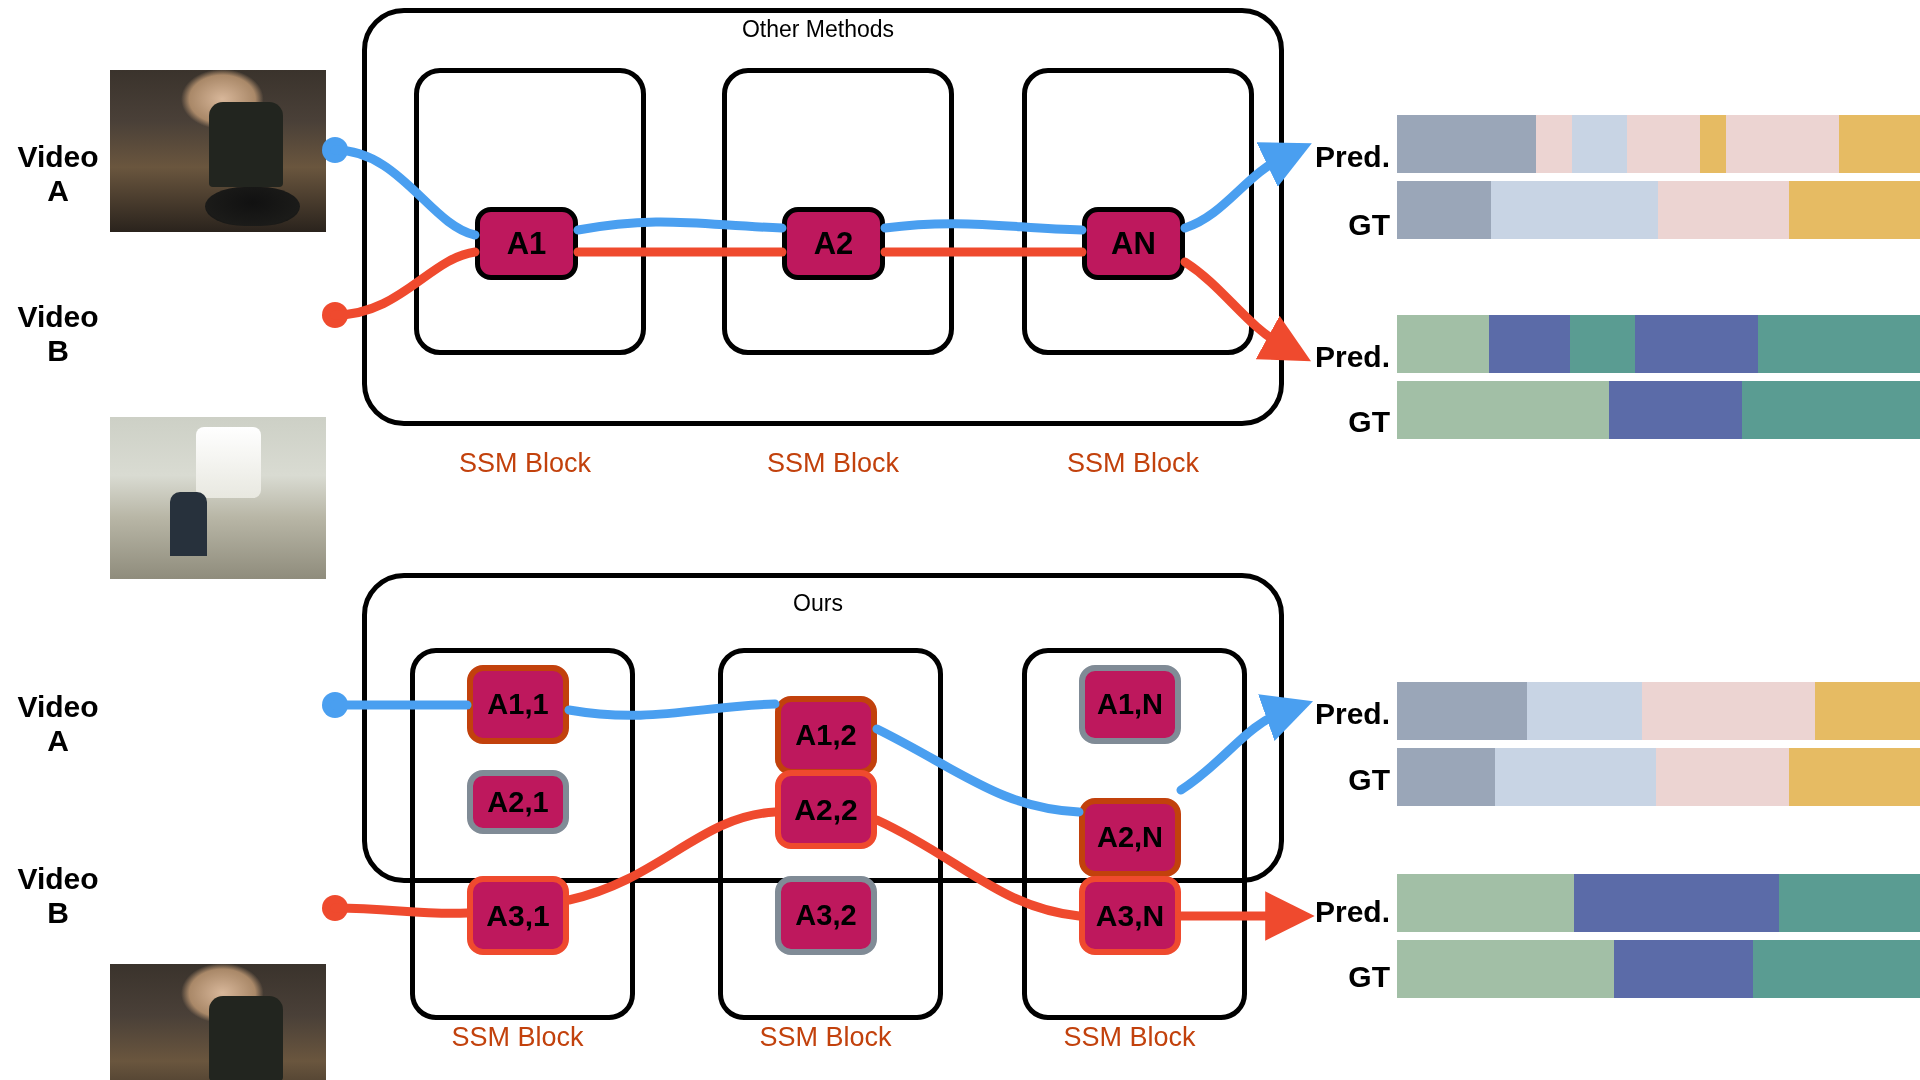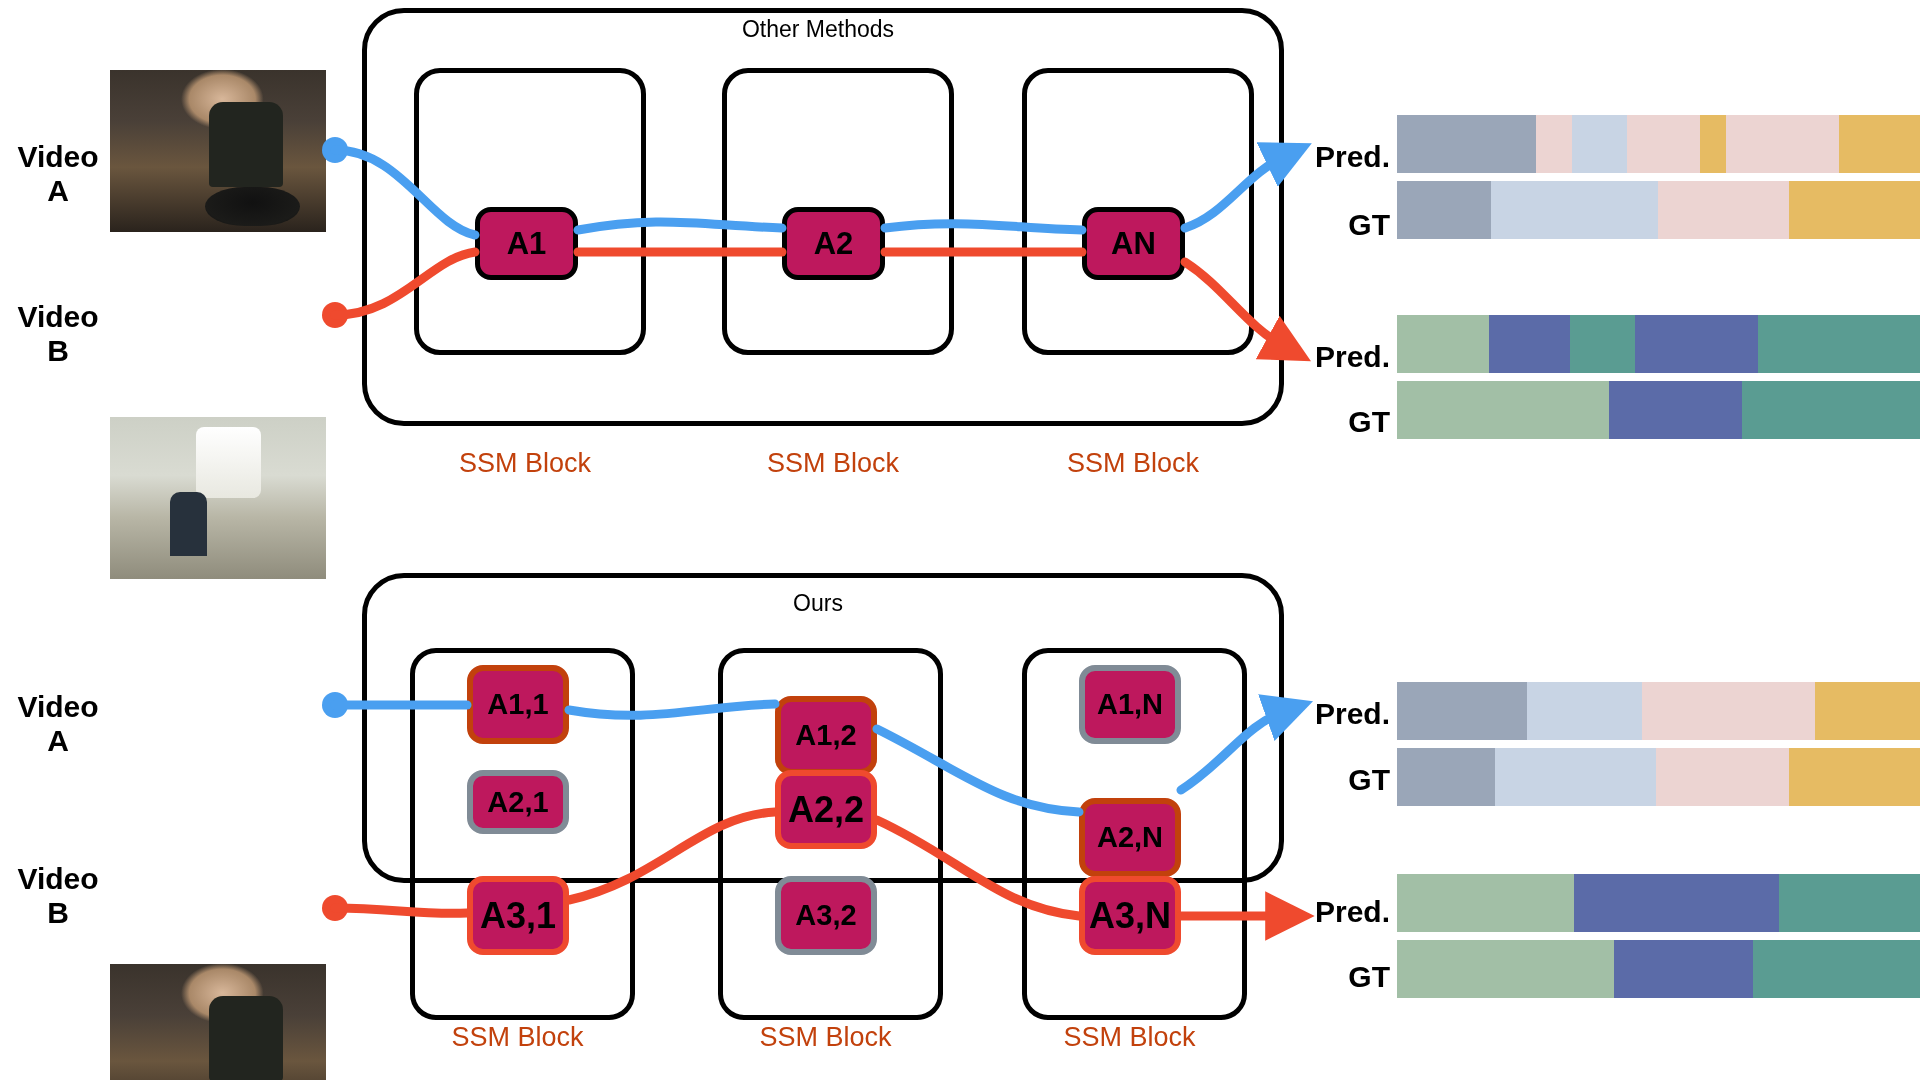--- a/index.html
+++ b/index.html
@@ -20,21 +20,21 @@
 
   
   .node{
     display:flex;align-items:center;justify-content:center;
     border-radius:16px;background:#be185d;
     font-weight:bold;color:#000;
     box-sizing:border-box;
   }
   .node.black{border:5px solid #000;font-size:31px;}
   .node.blue {border:6px solid #c2410c;font-size:29px;}
-  .node.red  {border:6px solid #ef4a2e;font-size:36px;}
+  .node.red  {border:6px solid #ef4a2e;font-size:30px;}
   .node.gray {border:6px solid #808b96;font-size:29px;}
 
   
   .thumb{background:#7b6f60;overflow:hidden;position:relative;}
   .thumbA{
     background:
       radial-gradient(ellipse 55px 40px at 52% 18%, #d8b79a 0%, #a98868 60%, rgba(0,0,0,0) 75%),
       linear-gradient(to bottom, #3a332c 0%, #4a4038 32%, #6a563e 60%, #2a231d 100%),
       #4a4038;
   }

